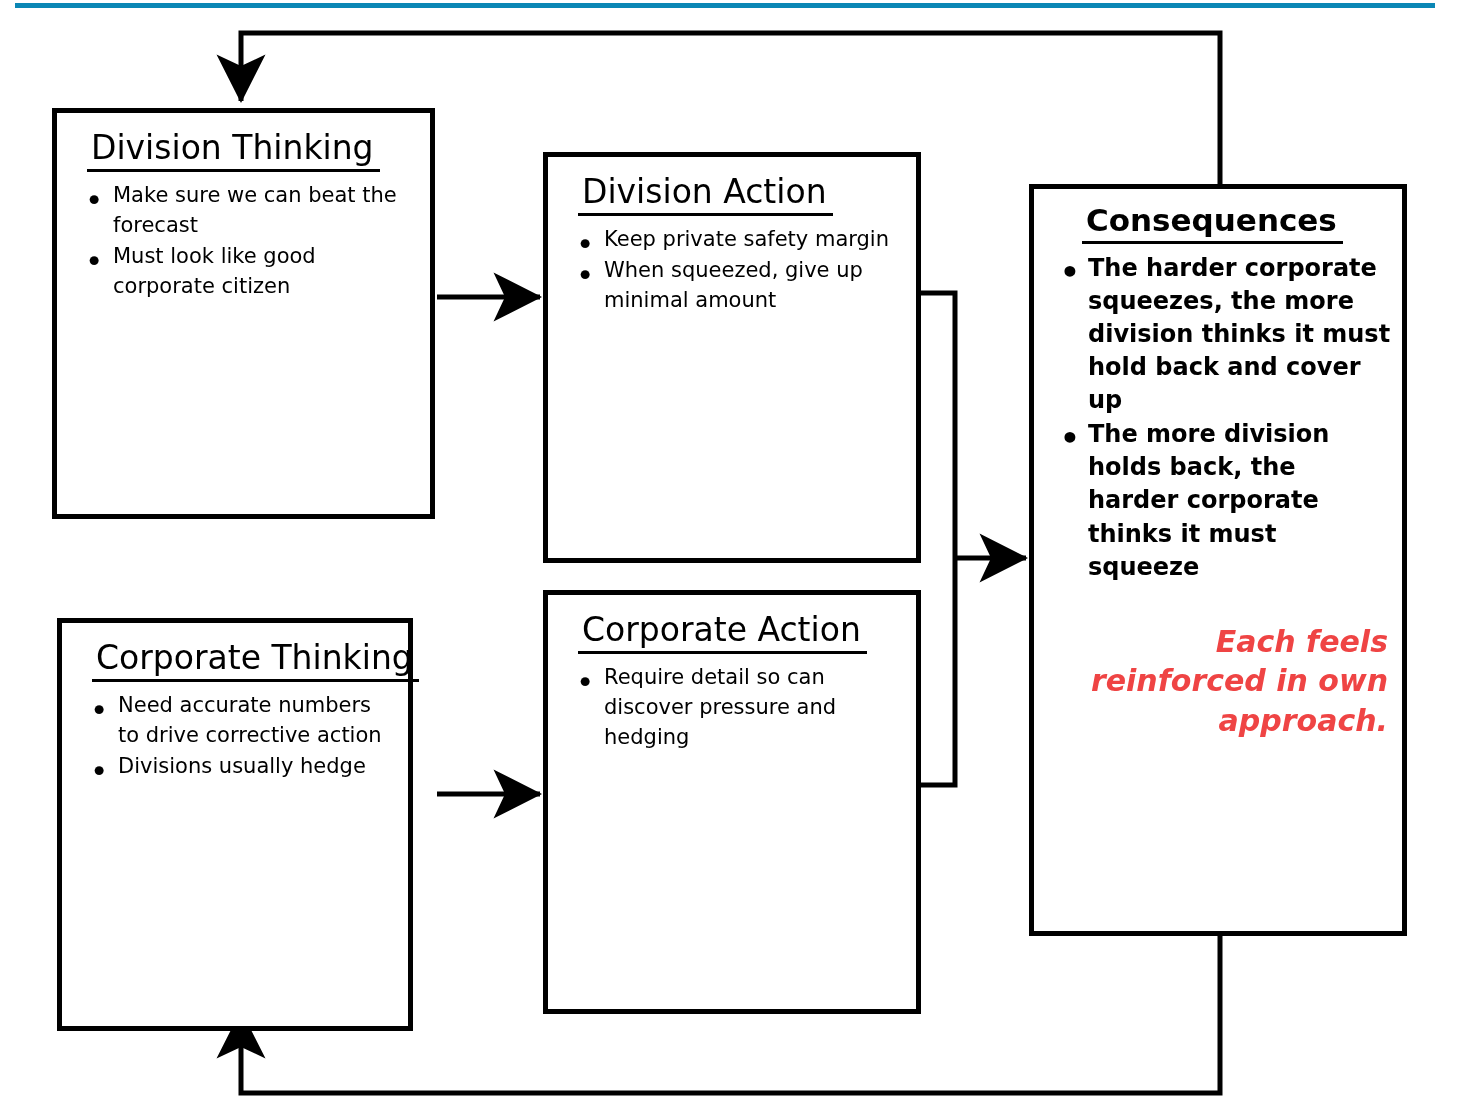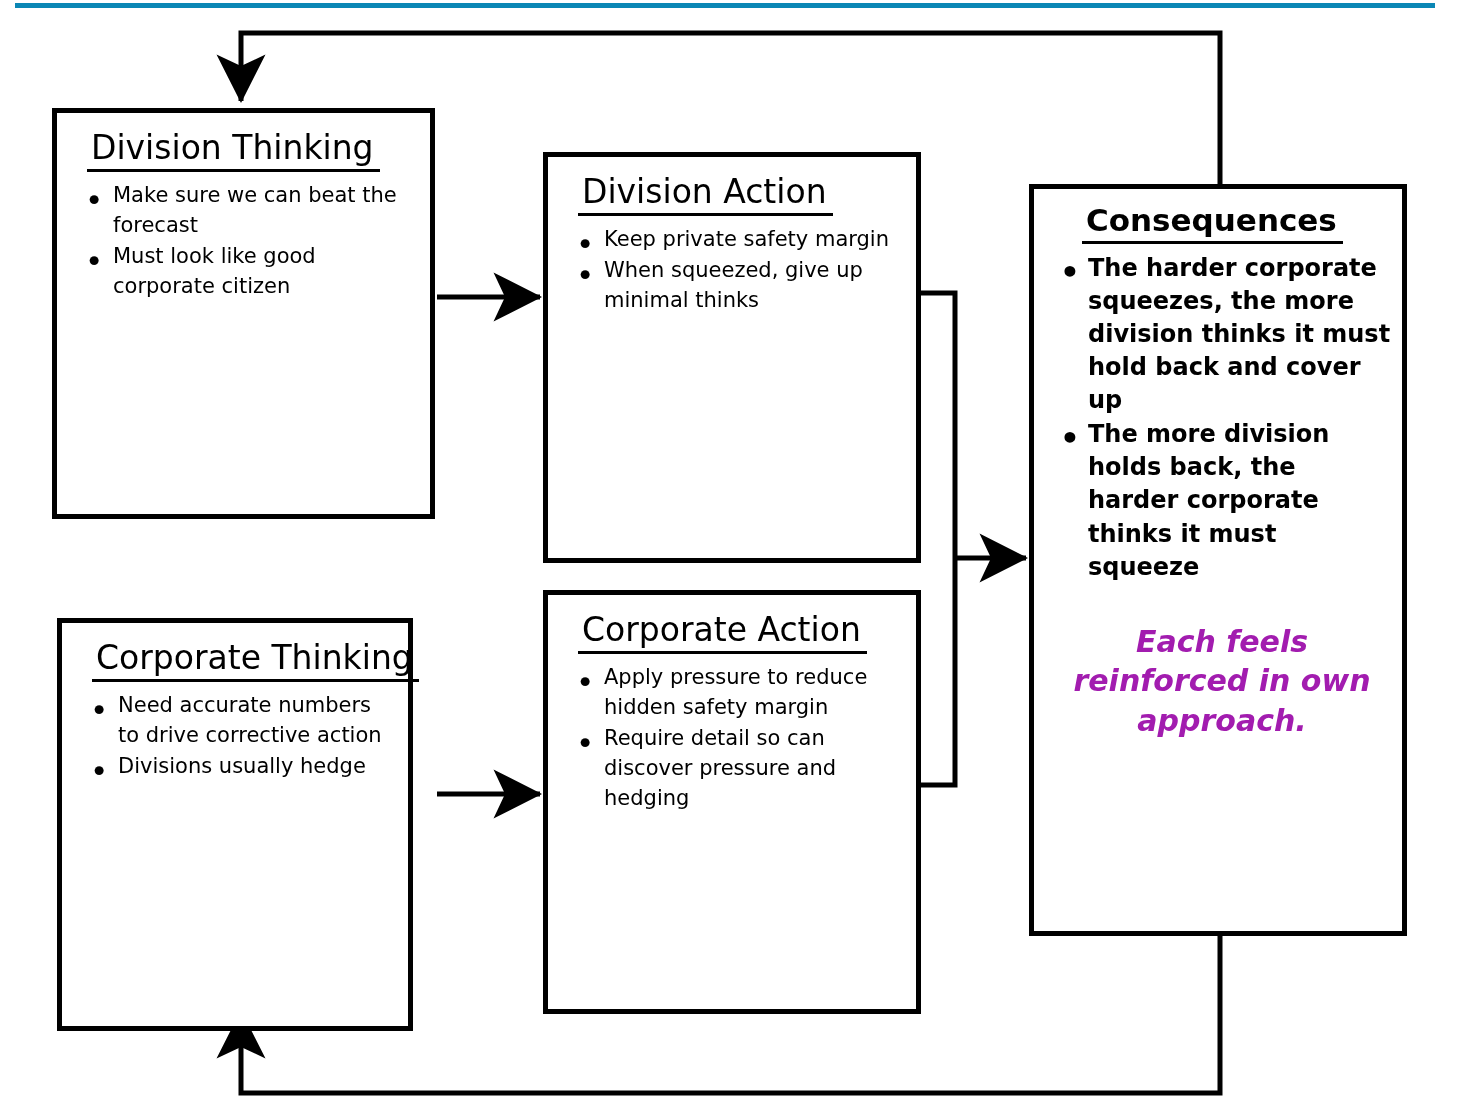--- a/index.html
+++ b/index.html
@@ -115,22 +115,22 @@
   #box-consequences ul.bullets > li::before {
     left: 8px;
   }
 
   .closing-note {
     margin: 38px 4px 0 4px;
     font-size: 30px;
     font-weight: bold;
     font-style: italic;
     line-height: 1.32;
-    text-align: center;
-    color: #a21caf;
+    text-align: right;
+    color: #ef4444;
   }
 </style>
 </head>
 <body>
 
 <div id="canvas">
 
   <div id="top-rule"></div>
 
   <svg id="connectors" viewBox="0 0 1474 1110" width="1474" height="1110" xmlns="http://www.w3.org/2000/svg">
@@ -180,36 +180,35 @@
     <ul class="bullets">
       <li>Make sure we can beat the forecast</li>
       <li>Must look like good corporate citizen</li>
     </ul>
   </div>
 
   <div class="box" id="box-division-action">
     <div class="box-title">Division Action</div>
     <ul class="bullets">
       <li>Keep private safety margin</li>
-      <li>When squeezed, give up minimal thinks</li>
+      <li>When squeezed, give up minimal amount</li>
     </ul>
   </div>
 
   <div class="box" id="box-corporate-thinking">
     <div class="box-title">Corporate Thinking</div>
     <ul class="bullets">
       <li>Need accurate numbers to drive corrective action</li>
       <li>Divisions usually hedge</li>
     </ul>
   </div>
 
   <div class="box" id="box-corporate-action">
     <div class="box-title">Corporate Action</div>
     <ul class="bullets">
-      <li>Apply pressure to reduce hidden safety margin</li>
       <li>Require detail so can discover pressure and hedging</li>
     </ul>
   </div>
 
   <div class="box" id="box-consequences">
     <div class="box-title">Consequences</div>
     <ul class="bullets">
       <li>The harder corporate squeezes, the more division thinks it must hold back and cover up</li>
       <li>The more division holds back, the harder corporate thinks it must squeeze</li>
     </ul>

